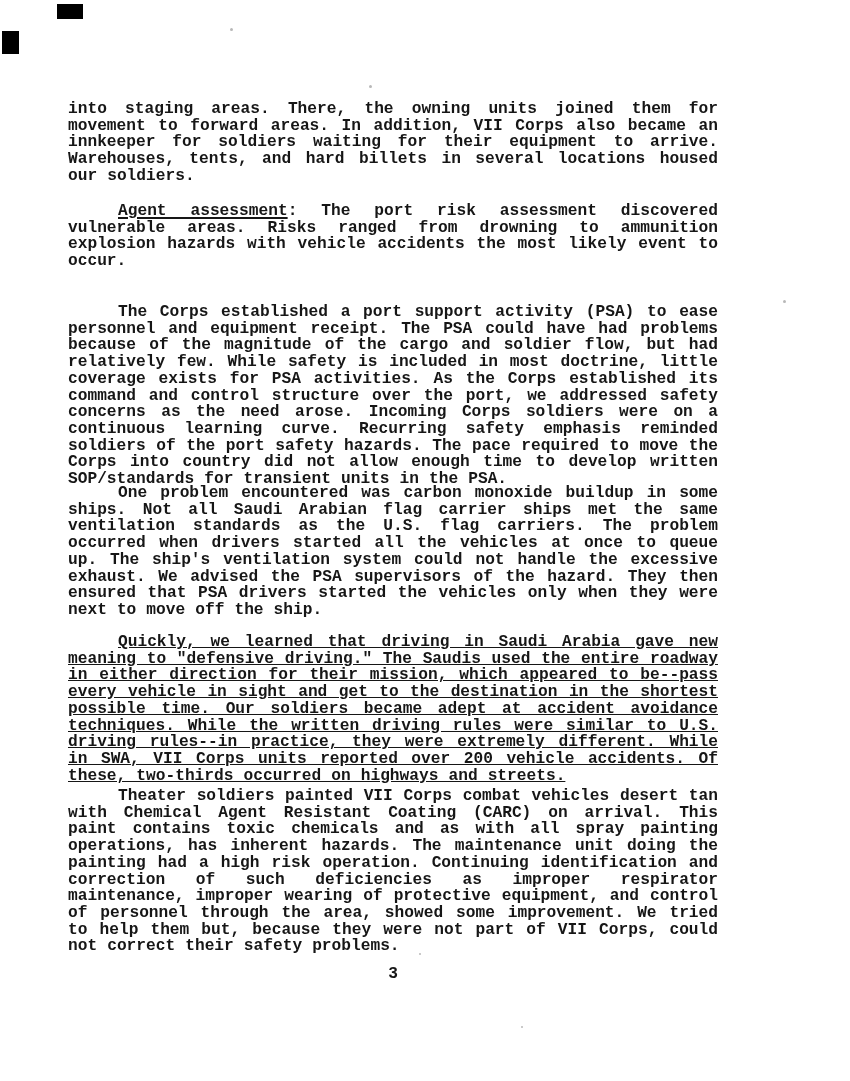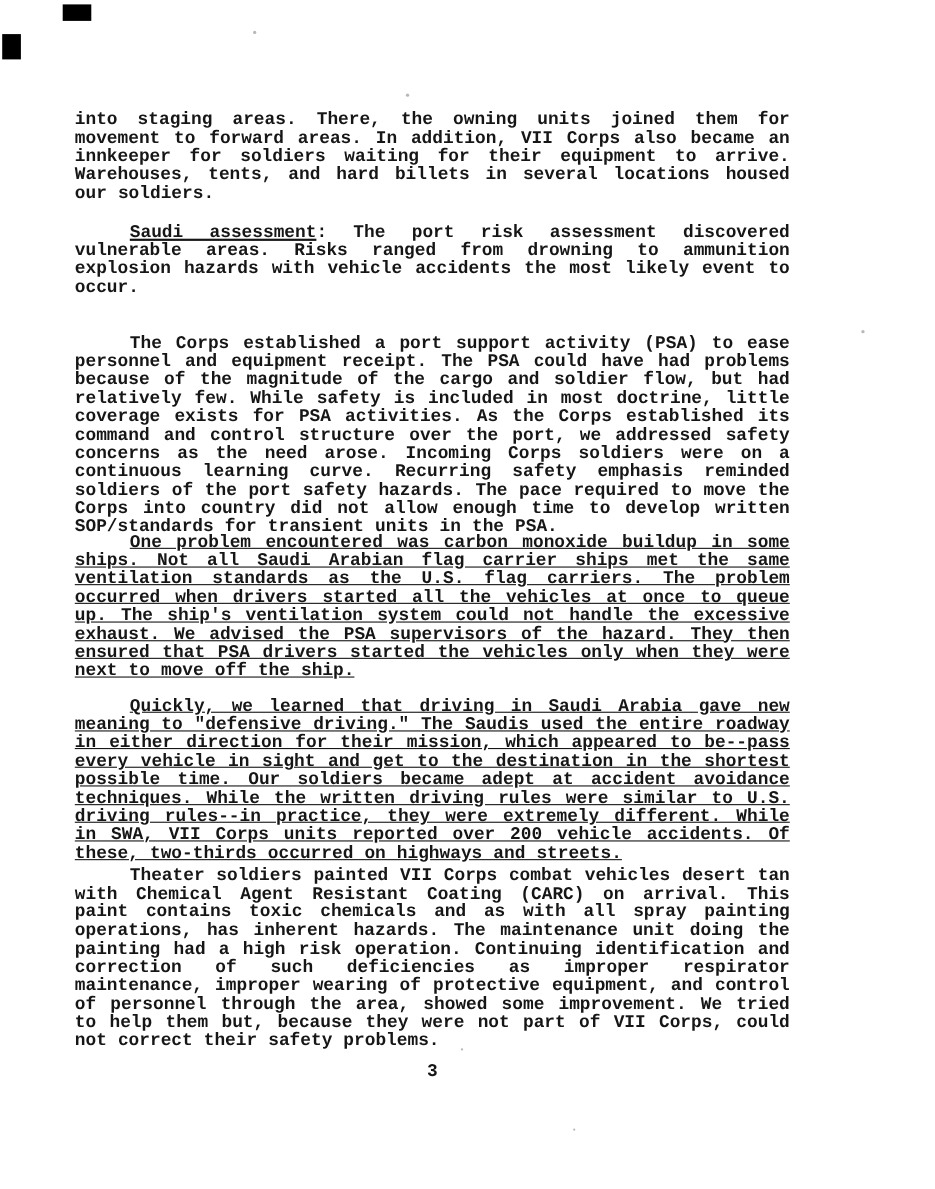--- a/index.html
+++ b/index.html
@@ -26,21 +26,21 @@
     font-size: 16.2px;
     line-height: 16.7px;
     text-align: justify;
     letter-spacing: 0;
     word-spacing: 0.02em;
   }
   p.indent { text-indent: 50px; }
   .p1 { top: 101px; }
   .p2 { top: 203px; }
   .p3 { top: 304px; }
-  .p4 { top: 485px; text-decoration: underline; }
+  .p4 { top: 485px; }
   .p5 { top: 634px; text-decoration: underline; }
   .p6 { top: 788px; }
   .underlined {
     text-decoration: underline;
     text-decoration-thickness: 1.5px;
     text-underline-offset: 2px;
   }
   .page-number {
     position: absolute;
     left: 68px;
@@ -86,21 +86,21 @@
   <div class="speck speck-a"></div>
   <div class="speck speck-b"></div>
   <div class="speck speck-c"></div>
   <div class="speck speck-d"></div>
   <div class="speck speck-e"></div>
 
   <div class="body-text">
 
     <p class="p1">into staging areas.  There, the owning units joined them for movement to forward areas.  In addition, VII Corps also became an innkeeper for soldiers waiting for their equipment to arrive.  Warehouses, tents, and hard billets in several locations housed our soldiers.</p>
 
-    <p class="p2 indent"><span class="underlined">Saudi assessment</span><span>:  The port risk assessment discovered vulnerable areas.  Risks ranged from drowning to ammunition explosion hazards with vehicle accidents the most likely event to occur.</span></p>
+    <p class="p2 indent"><span class="underlined">Agent assessment</span><span>:  The port risk assessment discovered vulnerable areas.  Risks ranged from drowning to ammunition explosion hazards with vehicle accidents the most likely event to occur.</span></p>
 
     <p class="p3 indent">The Corps established a port support activity (PSA) to ease personnel and equipment receipt.  The PSA could have had problems because of the magnitude of the cargo and soldier flow, but had relatively few.  While safety is included in most doctrine, little coverage exists for PSA activities.  As the Corps established its command and control structure over the port, we addressed safety concerns as the need arose.  Incoming Corps soldiers were on a continuous learning curve.  Recurring safety emphasis reminded soldiers of the port safety hazards.  The pace required to move the Corps into country did not allow enough time to develop written SOP/standards for transient units in the PSA.</p>
 
     <p class="p4 indent">One problem encountered was carbon monoxide buildup in some ships.  Not all Saudi Arabian flag carrier ships met the same ventilation standards as the U.S. flag carriers.  The problem occurred when drivers started all the vehicles at once to queue up.  The ship's ventilation system could not handle the excessive exhaust.  We advised the PSA supervisors of the hazard.  They then ensured that PSA drivers started the vehicles only when they were next to move off the ship.</p>
 
     <p class="p5 indent">Quickly, we learned that driving in Saudi Arabia gave new meaning to "defensive driving."  The Saudis used the entire roadway in either direction for their mission, which appeared to be--pass every vehicle in sight and get to the destination in the shortest possible time.  Our soldiers became adept at accident avoidance techniques.  While the written driving rules were similar to U.S. driving rules--in practice, they were extremely different.  While in SWA, VII Corps units reported over 200 vehicle accidents.  Of these, two-thirds occurred on highways and streets.</p>
 
     <p class="p6 indent">Theater soldiers painted VII Corps combat vehicles desert tan with Chemical Agent Resistant Coating (CARC) on arrival.  This paint contains toxic chemicals and as with all spray painting operations, has inherent hazards.  The maintenance unit doing the painting had a high risk operation.  Continuing identification and correction of such deficiencies as improper respirator maintenance, improper wearing of protective equipment, and control of personnel through the area, showed some improvement.  We tried to help them but, because they were not part of VII Corps, could not correct their safety problems.</p>
 
   </div>

